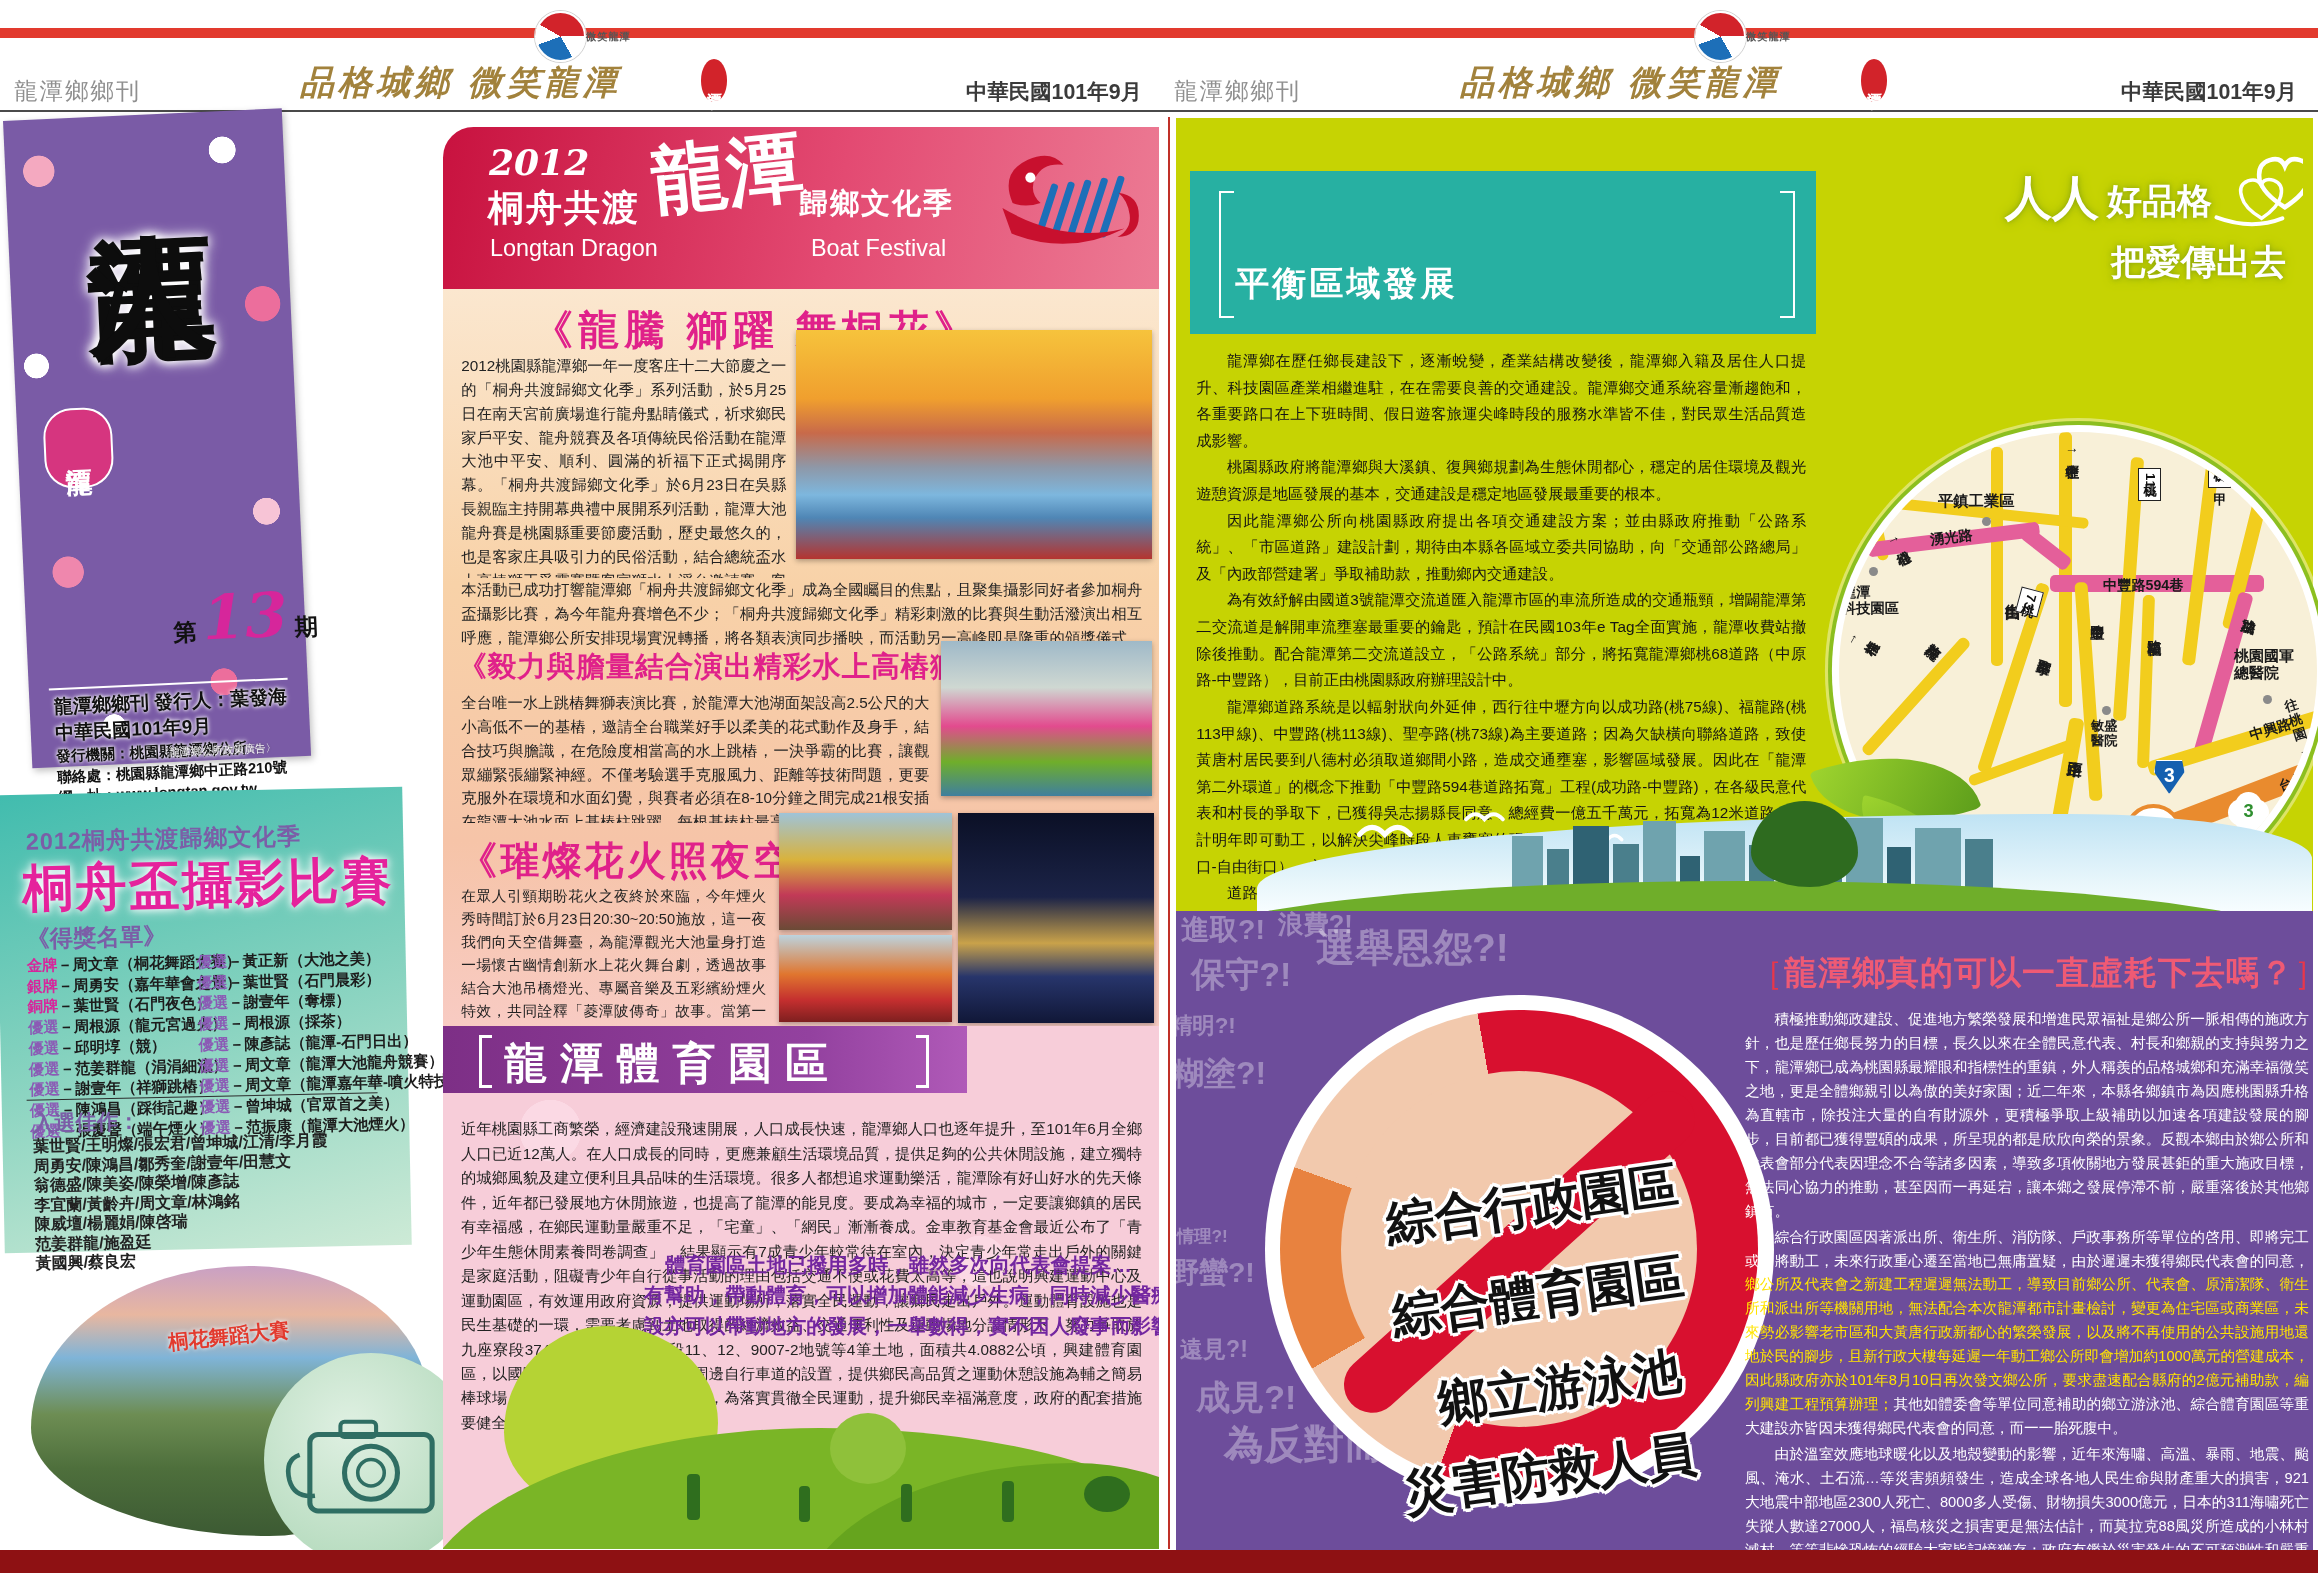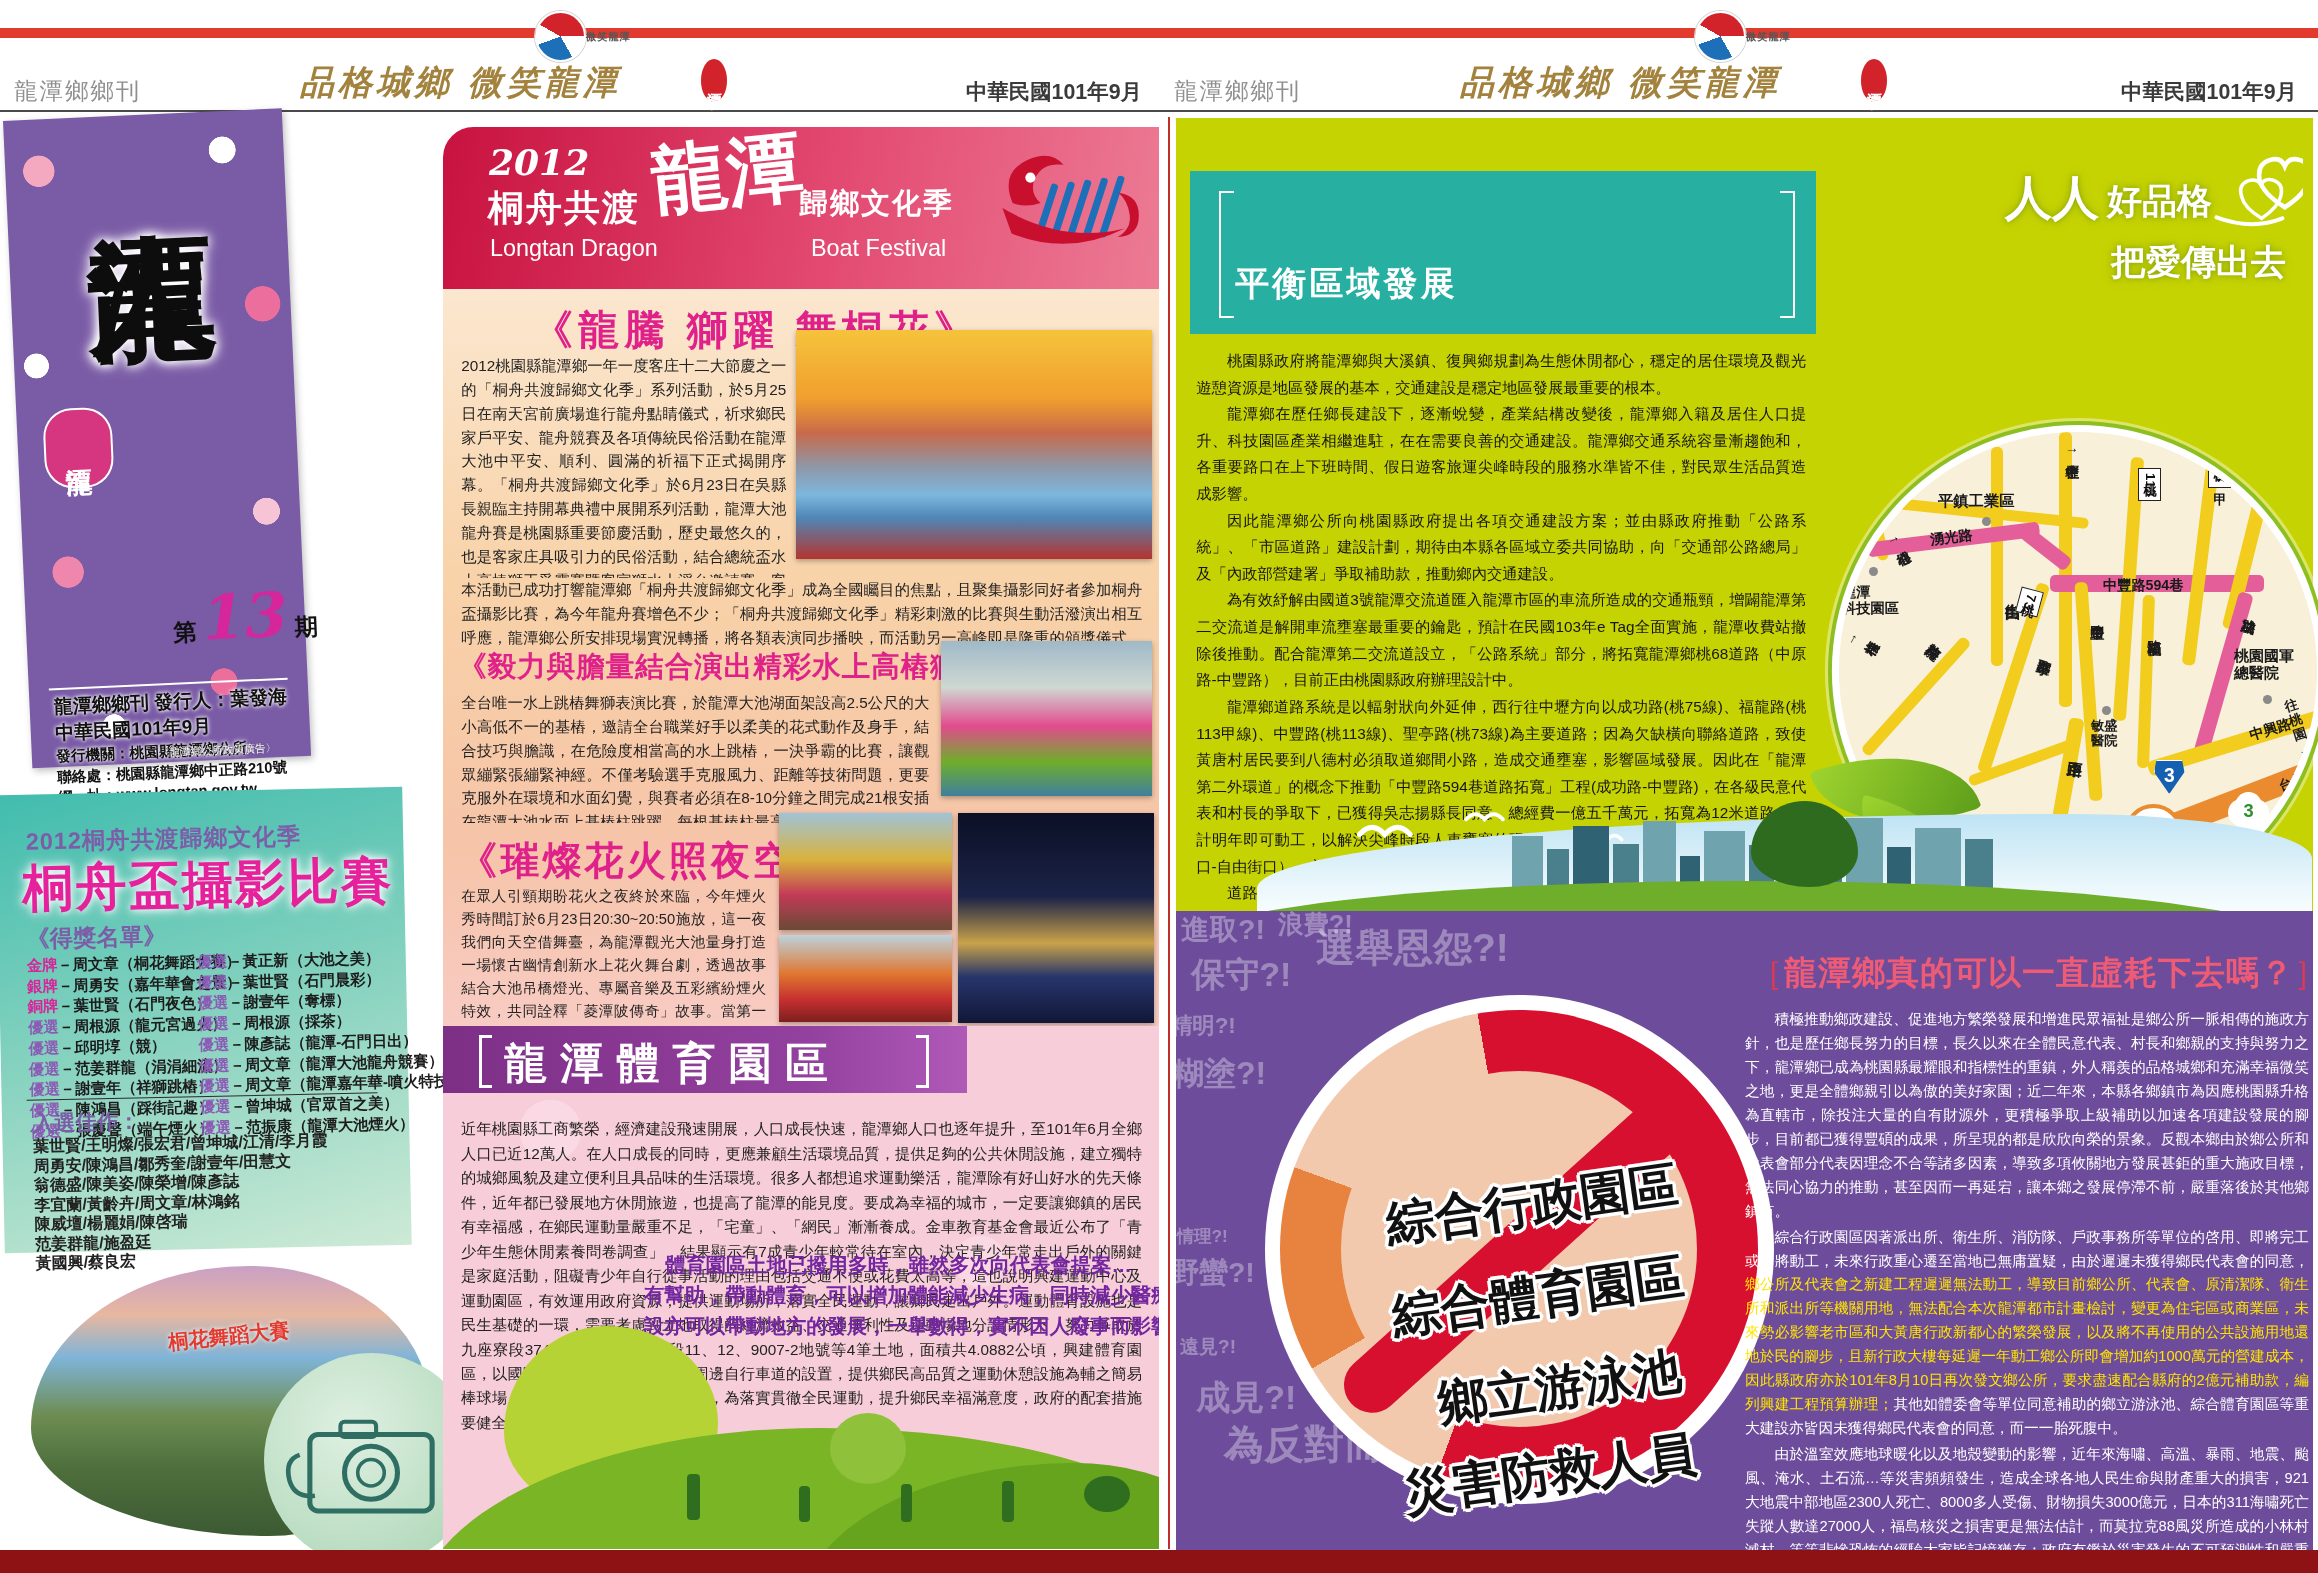--- a/index.html
+++ b/index.html
@@ -338,22 +338,22 @@
     </div>
     <div class="abs slogan2" style="left:829px;top:49px;font-size:47px;">人人</div>
     <div class="abs slogan2" style="left:931px;top:60px;font-size:35px;">好品格</div>
     <div class="abs slogan2" style="left:935px;top:121px;font-size:35px;">把愛傳出去</div>
     <svg class="abs" style="left:1035px;top:30.5px;" width="92" height="81" viewBox="0 0 180 160">
       <path d="M95 60 q-5-30 20-38 q22-7 30 12 q8-19 30-12 q25 8 18 38 q-6 28-48 55 q-44-27-50-55z" fill="none" stroke="#fff" stroke-width="9"></path>
       <path d="M60 95 q-8-24 12-32 q18-6 26 8 q7-15 25-9 q20 7 14 31 q-5 22-38 44 q-34-21-39-42z" fill="none" stroke="#fff" stroke-width="7"></path>
       <path d="M10 135 q70 26 130 2" fill="none" stroke="#fff" stroke-width="8" stroke-linecap="round"></path>
     </svg>
     <div class="r-paras abs">
+        <p>龍潭鄉在歷任鄉長建設下，逐漸蛻變，產業結構改變後，龍潭鄉入籍及居住人口提升、科技園區產業相繼進駐，在在需要良善的交通建設。龍潭鄉交通系統容量漸趨飽和，各重要路口在上下班時間、假日遊客旅運尖峰時段的服務水準皆不佳，對民眾生活品質造成影響。</p>
         <p>桃園縣政府將龍潭鄉與大溪鎮、復興鄉規劃為生態休閒都心，穩定的居住環境及觀光遊憩資源是地區發展的基本，交通建設是穩定地區發展最重要的根本。</p>
-        <p>龍潭鄉在歷任鄉長建設下，逐漸蛻變，產業結構改變後，龍潭鄉入籍及居住人口提升、科技園區產業相繼進駐，在在需要良善的交通建設。龍潭鄉交通系統容量漸趨飽和，各重要路口在上下班時間、假日遊客旅運尖峰時段的服務水準皆不佳，對民眾生活品質造成影響。</p>
         <p>因此龍潭鄉公所向桃園縣政府提出各項交通建設方案；並由縣政府推動「公路系統」、「市區道路」建設計劃，期待由本縣各區域立委共同協助，向「交通部公路總局」及「內政部營建署」爭取補助款，推動鄉內交通建設。</p>
         <p>為有效紓解由國道3號龍潭交流道匯入龍潭市區的車流所造成的交通瓶頸，增闢龍潭第二交流道是解開車流壅塞最重要的鑰匙，預計在民國103年e Tag全面實施，龍潭收費站撤除後推動。配合龍潭第二交流道設立，「公路系統」部分，將拓寬龍潭鄉桃68道路（中原路-中豐路），目前正由桃園縣政府辦理設計中。</p>
         <p>龍潭鄉道路系統是以輻射狀向外延伸，西行往中壢方向以成功路(桃75線)、福龍路(桃113甲線)、中豐路(桃113線)、聖亭路(桃73線)為主要道路；因為欠缺橫向聯絡道路，致使黃唐村居民要到八德村必須取道鄉間小路，造成交通壅塞，影響區域發展。因此在「龍潭第二外環道」的概念下推動「中豐路594巷道路拓寬」工程(成功路-中豐路)，在各級民意代表和村長的爭取下，已獲得吳志揚縣長同意，總經費一億五千萬元，拓寬為12米道路，預計明年即可動工，以解決尖峰時段人車壅塞的現況，而「湧光路道路拓寬工程」（湧光路口-自由街口），亦正積極向上級爭取經費的挹注及早完成興闢。</p>
         <p>道路拓寬完成後，一定可以活絡黃泥塘、烏樹林、八張犁等地區經濟發展，節省更多用路人的時間、提升民眾生活品質。期盼在吳縣長的擘畫下配合區域立委爭取經費，及早打通交通的任督二脈，平衡區域發展讓鄉民能有更便利的生活。</p>
       </div>
   </div>
 
   <div class="abs map">
     <div class="map-ring"></div>
     <div class="map-clip">
@@ -452,21 +452,21 @@
     <div class="abs" style="left:0;top:0;width:585px;height:637px;">
         <div class="scatter" style="position: absolute; left: 43px; top: -48px; font-size: 37px;">節約?!</div>
         <div class="scatter" style="position: absolute; left: 5.1px; top: 0px; font-size: 28.5px;">進取?!</div>
         <div class="scatter" style="position: absolute; left: 102px; top: -3.1px; font-size: 25.4px;">浪費?!</div>
         <div class="scatter" style="position: absolute; left: 140px; top: 10.2px; font-size: 39px;">選舉恩怨?!</div>
         <div class="scatter" style="position: absolute; left: 15.3px; top: 41px; font-size: 34px;">保守?!</div>
         <div class="scatter" style="position: absolute; left: -6.1px; top: 99px; font-size: 22.4px;">精明?!</div>
         <div class="scatter" style="position: absolute; left: -4.1px; top: 141px; font-size: 32px;">糊塗?!</div>
         <div class="scatter" style="position: absolute; left: 1px; top: 313px; font-size: 17.3px; text-align: center;">情理?!</div>
         <div class="scatter" style="position: absolute; left: -5.1px; top: 343px; font-size: 28.5px;">野蠻?!</div>
-        <div class="scatter" style="position: absolute; left: 4.1px; top: 423px; font-size: 19px;">遠見?!</div>
+        <div class="scatter" style="position: absolute; left: 4.1px; top: 423px; font-size: 23px;">遠見?!</div>
         <div class="scatter" style="position: absolute; left: 20.3px; top: 464px; font-size: 34px;">成見?!</div>
         <div class="scatter" style="position: absolute; left: 48px; top: 506px; font-size: 40px;">為反對而反對?!</div>
       </div>
     <div class="banCircleWrap">
       <div class="banC1"></div>
       <div class="banC2"></div>
       <div class="banC3"></div>
       <div class="banSlash"></div>
     </div>
     <div class="abs" style="left:89px;top:84px;width:509px;height:509px;">

